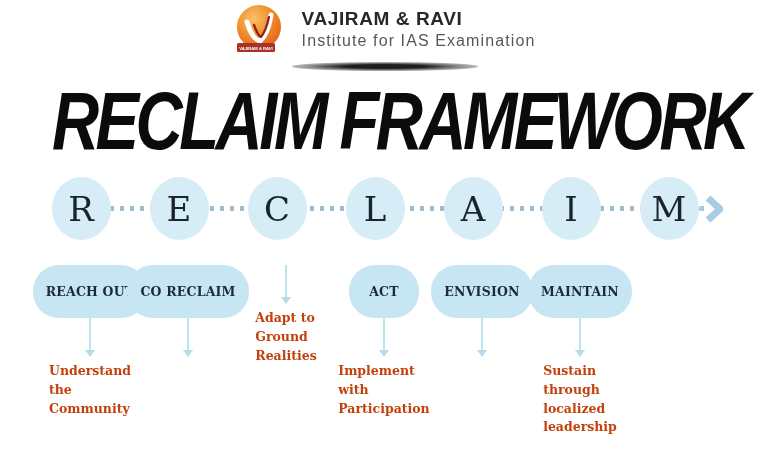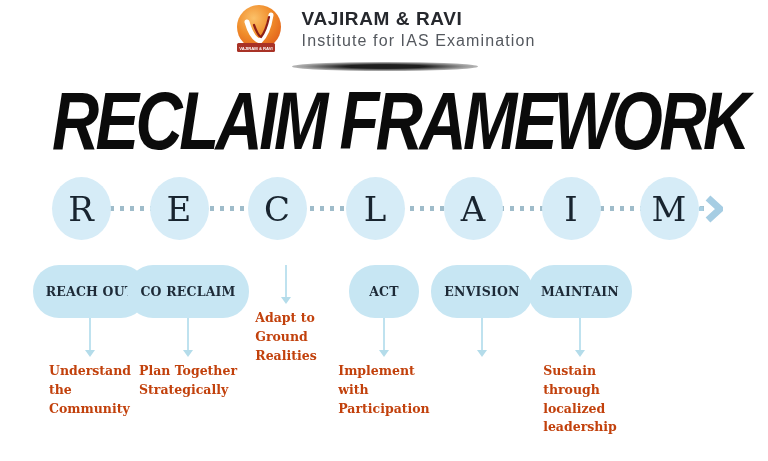--- a/index.html
+++ b/index.html
@@ -174,22 +174,20 @@
 Community</div>
     </div>
 
 
     <div class="step">
       <div class="bubble">
         <span class="bubble-label">CO RECLAIM</span>
       </div>
       <div class="stem"></div>
       <div class="stem-arrow"></div>
-      <div class="desc">Plan Together
-Strategically</div>
     </div>
 
     <div class="step">
       <div class="stem"></div>
       <div class="stem-arrow"></div>
       <div class="desc">Adapt to
 Ground
 Realities</div>
     </div>
 

